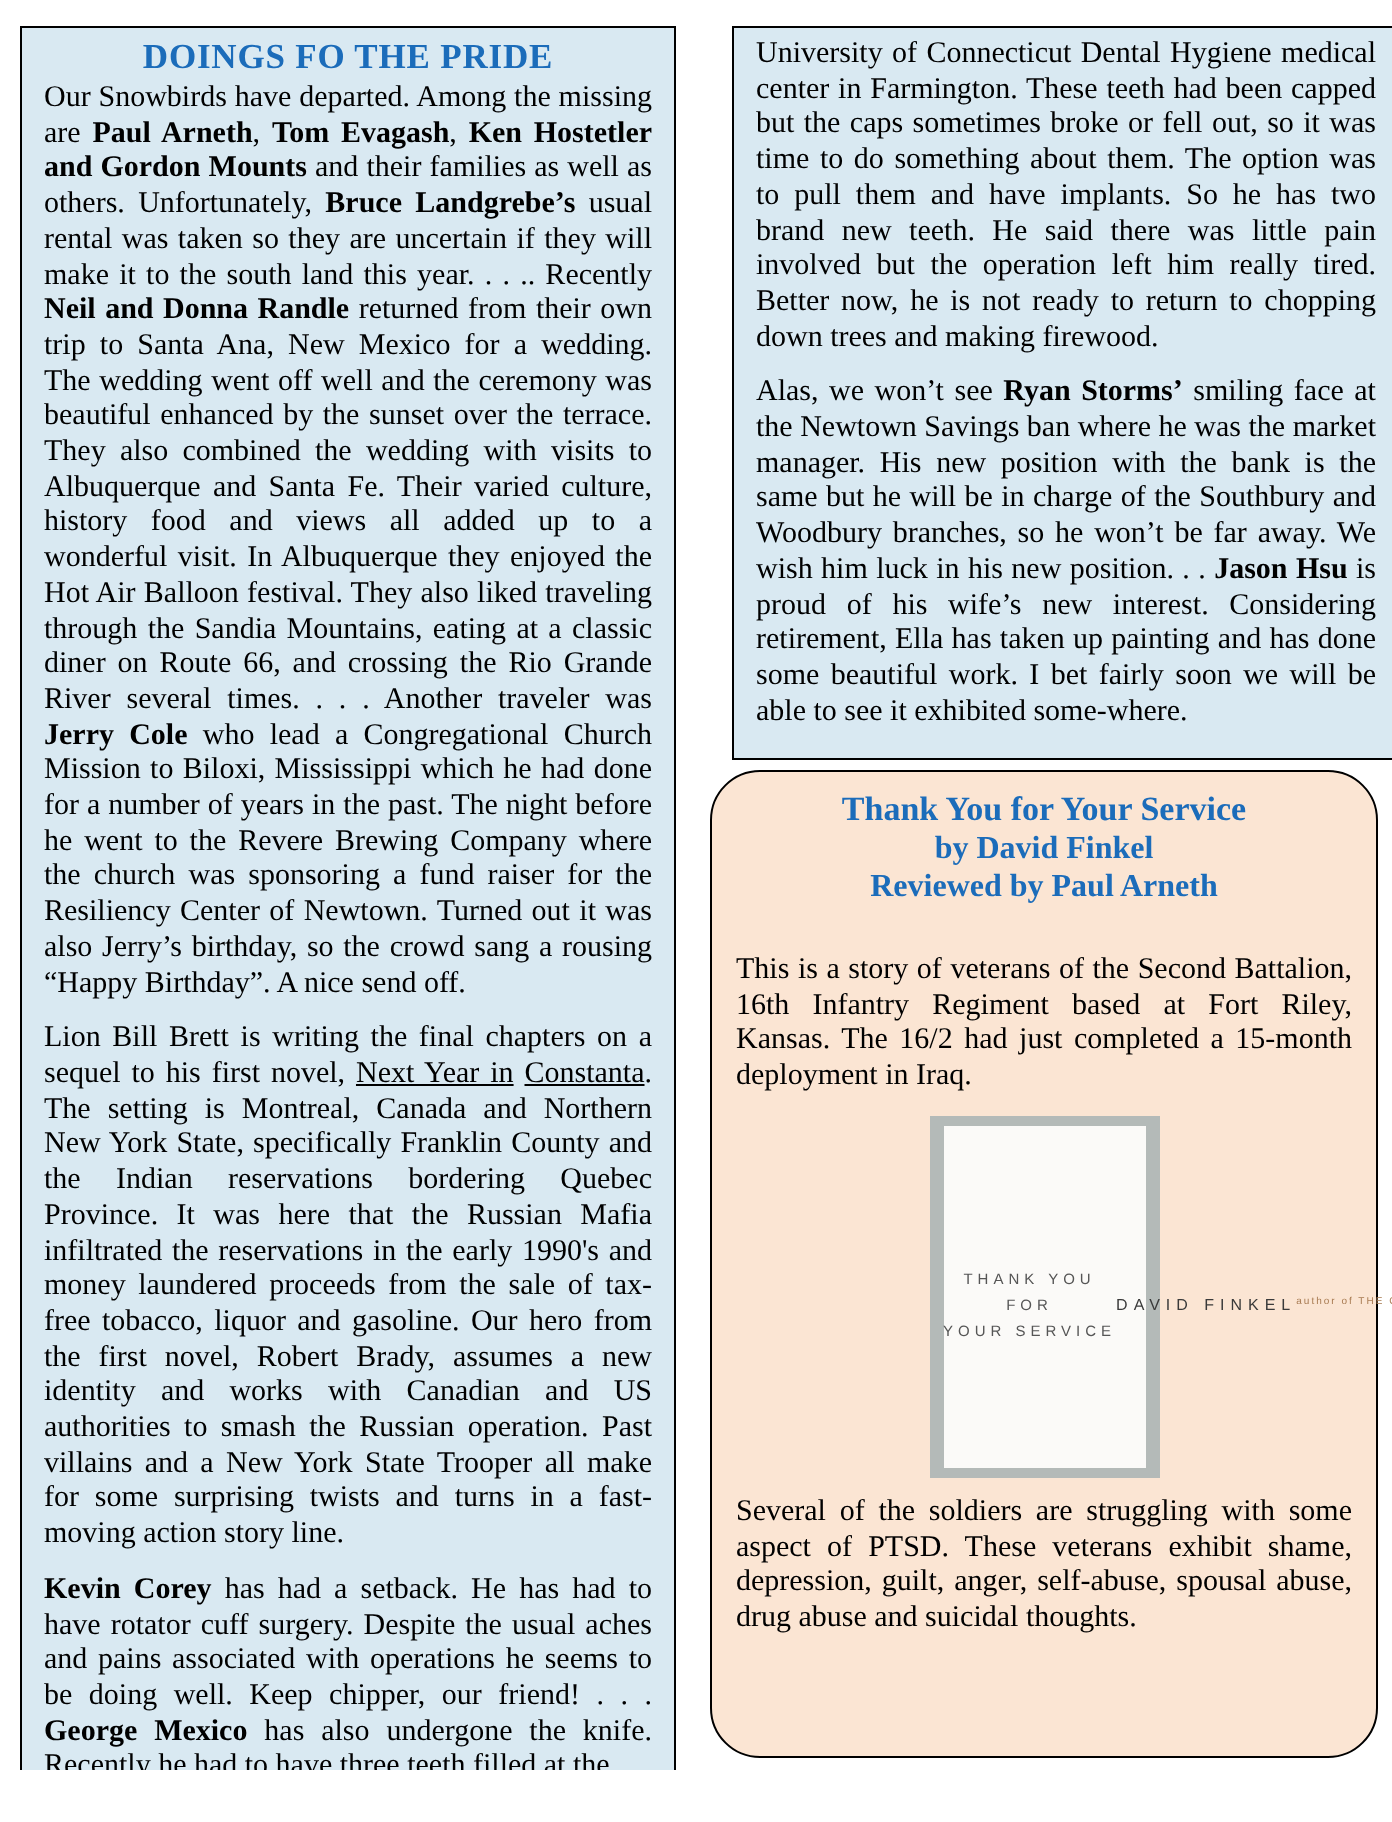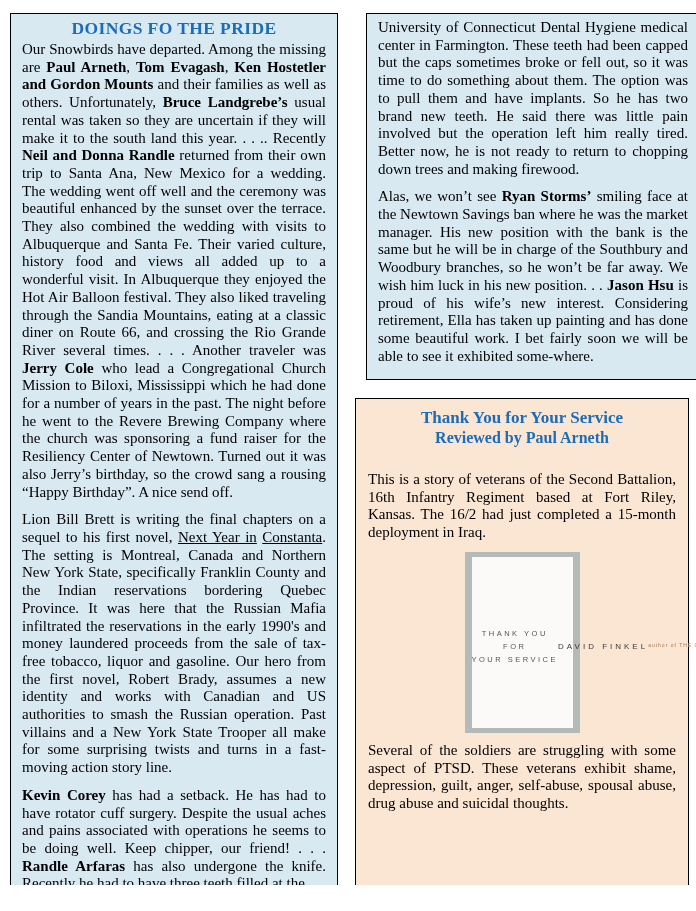--- a/index.html
+++ b/index.html
@@ -13,21 +13,21 @@
   .page{
     position:relative;width:696px;height:885px;background:#fff;
     font-family:"Liberation Serif","DejaVu Serif",serif;color:var(--body-text);
     overflow:hidden;
   }
   .box{position:absolute;box-sizing:border-box;border:1.5px solid #000;}
   .box-blue{background:var(--box-blue-bg);}
   .box-peach{background:var(--box-peach-bg);}
   .left-box{left:10px;top:13px;width:328px;height:882px;padding:3px 11px 4px;}
   .right-top-box{left:366px;top:13px;width:334px;height:367px;padding:5px 11px 4px;}
-  .right-bottom-box{left:355px;top:398px;width:334px;height:494px;padding:9px 12px 4px;}
+  .right-bottom-box{left:355px;top:385px;width:334px;height:494px;padding:9px 12px 4px;border-radius:25px;}
   .article-title{
     margin:1px 0 3px;text-align:center;color:var(--accent-blue);
     font-size:17.5px;font-weight:bold;letter-spacing:.4px;line-height:20px;
   }
   .review-title{
     margin:0;text-align:center;color:var(--accent-blue);
     font-size:17px;font-weight:bold;line-height:20px;
   }
   .review-subtitle{
     margin:0;text-align:center;color:var(--accent-blue);
@@ -71,30 +71,31 @@
 </style>
 </head>
 <body>
 
 <div class="page">
 
   <section class="box box-blue left-box">
     <h1 class="article-title">DOINGS FO THE PRIDE</h1>
     <p class="body-par"><span>Our Snowbirds have departed.  Among the missing are </span><span class="b">Paul Arneth</span><span>, </span><span class="b">Tom Evagash</span><span>, </span><span class="b">Ken Hostetler and Gordon Mounts</span><span> and their families as well as others.  Unfortunately, </span><span class="b">Bruce Landgrebe’s</span><span> usual rental was taken so they are uncertain if they will make it to the south land this year. . . ..  Recently </span><span class="b">Neil and Donna Randle</span><span> returned from their own trip to Santa Ana, New Mexico for a wedding. The wedding went off well and the ceremony was beautiful enhanced by the sunset over the terrace. They also combined the wedding with visits to Albuquerque and Santa Fe. Their varied culture, history food and views all added up to a wonderful visit.   In Albuquerque they enjoyed the Hot Air Balloon festival.  They also liked traveling through the Sandia Mountains, eating at a classic diner on Route 66, and crossing the Rio Grande River several times. . . . Another traveler was </span><span class="b">Jerry Cole</span><span> who lead a Congregational Church Mission to Biloxi, Mississippi which he had done for a number of years in the past.   The night before he went to the Revere Brewing Company where the church was sponsoring a fund raiser for the Resiliency Center of Newtown. Turned out it was also Jerry’s birthday, so the crowd sang a rousing “Happy Birthday”.  A nice send off.</span></p>
     <p class="body-par"><span>Lion Bill Brett is writing the final chapters on a sequel to his first novel, </span><span class="u">Next Year in</span><span> </span><span class="u">Constanta</span><span>. The setting is Montreal, Canada and Northern New York State, specifically Franklin County and the Indian reservations bordering Quebec Province. It was here that the Russian Mafia infiltrated the reservations in the early 1990's and money laundered proceeds from the sale of tax-free tobacco, liquor and gasoline. Our hero from the first novel, Robert Brady, assumes a new identity and works with Canadian and US authorities to smash the Russian operation. Past villains and a New York State Trooper all make for some surprising twists and turns in a fast-moving action story line.</span></p>
-    <p class="body-par"><span class="b">Kevin Corey</span><span> has had a setback.  He has had to have rotator cuff surgery.  Despite the usual aches and pains associated with operations he seems to be doing well.  Keep chipper, our friend! . . . </span><span class="b">Randle Arfaras</span><span> has also undergone the knife. Recently he had to have three teeth filled at the</span></p>
+    <p class="body-par"><span class="b">Kevin Corey</span><span> has had a setback.  He has had to have rotator cuff surgery.  Despite the usual aches and pains associated with operations he seems to be doing well.  Keep chipper, our friend! . . . </span><span class="b">George Mexico</span><span> has also undergone the knife. Recently he had to have three teeth filled at the</span></p>
   </section>
 
   <section class="box box-blue right-top-box">
     <p class="body-par"><span>University of Connecticut Dental Hygiene medical center in Farmington.   These teeth had been capped but the caps sometimes broke or fell out, so it was time to do something about them. The option was to pull them and have implants.  So he has two brand new teeth.  He said there was little pain involved but the operation left him really tired. Better now, he is not ready to return to chopping down trees and making firewood.</span></p>
     <p class="body-par"><span>Alas, we won’t see </span><span class="b">Ryan Storms’</span><span> smiling face at the Newtown Savings ban where he was the market manager.  His new position with the bank is the same but he will be in charge of the Southbury and Woodbury branches, so he won’t be far away.  We wish him luck in his new position. . . </span><span class="b">Jason Hsu</span><span> is proud of his wife’s new interest.  Considering retirement, Ella has taken up painting and has done some beautiful work.  I bet fairly soon we will be able to see it exhibited some-where.</span></p>
   </section>
 
   <section class="box box-peach right-bottom-box">
     <h2 class="review-title">Thank You for Your Service</h2>
+    <h3 class="review-subtitle">by David Finkel</h3>
     <h3 class="review-subtitle last">Reviewed by Paul Arneth</h3>
 
     <p class="body-par"><span>This is a story of veterans of the Second Battalion, 16th Infantry Regiment based at Fort Riley, Kansas.   The 16/2 had just completed a 15-month deployment in Iraq.</span></p>
 
     <figure class="book-cover" style="margin-top:1px;">
       <div class="cover-inner">
         <div class="tiny-mark"></div>
         <div class="cover-title">
           <div>THANK YOU</div>
           <div>FOR</div>

